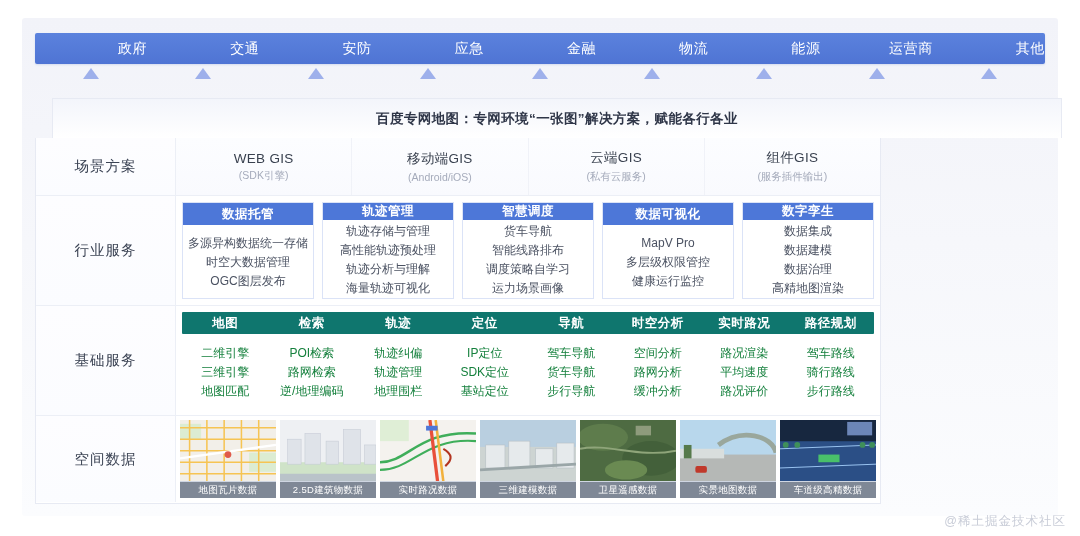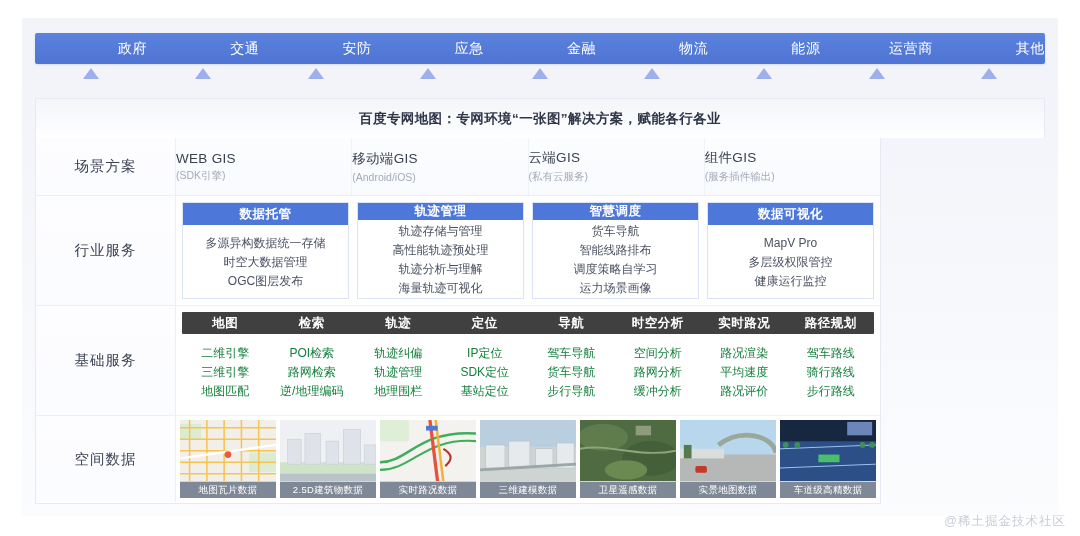--- a/index.html
+++ b/index.html
@@ -33,21 +33,21 @@
     position:absolute;left:13px;top:50px;width:1010px;height:18px;display:flex;
   }
   .arrows .acell{flex:1;display:flex;justify-content:center;align-items:flex-start;}
   .tri{
     width:0;height:0;border-left:8px solid transparent;border-right:8px solid transparent;
     border-bottom:11px solid #97a9e9;opacity:.92;
   }
 
   
   .titleband{
-    position:absolute;left:13px;top:80px;width:1010px;height:40px;
+    position:absolute;left:30px;top:80px;width:1010px;height:40px;
     background:linear-gradient(180deg,#f3f5fb 0%,#ffffff 100%);
     display:flex;align-items:center;justify-content:center;
     border:1px solid #e7eaf3;border-bottom:none;box-sizing:border-box;
   }
   .titleband .txt{font-size:13.5px;font-weight:bold;color:#2f3648;letter-spacing:.4px;}
 
   
   .matrix{
     position:absolute;left:13px;top:120px;width:846px;height:366px;
     border:1px solid #e7eaf3;border-top:none;box-sizing:border-box;
@@ -61,21 +61,21 @@
     font-size:14.5px;color:#3b4354;letter-spacing:1px;
     border-right:1px solid #eceff6;box-sizing:border-box;
     background:linear-gradient(180deg,#fdfdff 0%,#fbfcff 100%);
   }
   .rowbody{flex:1;position:relative;box-sizing:border-box;}
 
   
   .r-scene{height:58px;background:linear-gradient(180deg,#fcfdff 0%,#f9fafe 100%);}
   .r-scene .rowbody{display:flex;}
   .scene-cell{
-    flex:1;display:flex;flex-direction:column;justify-content:center;
+    flex:1;display:flex;flex-direction:column;align-items:center;justify-content:center;
     border-right:1px solid #f0f2f8;box-sizing:border-box;
   }
   .scene-cell:last-child{border-right:none;}
   .scene-cell .nm{font-size:13.5px;color:#39414f;letter-spacing:.3px;}
   .scene-cell .sub{font-size:10.5px;color:#a5abbb;margin-top:3px;}
 
   
   .r-ind{height:110px;}
   .r-ind .rowbody{display:flex;padding:6px 6px 6px 6px;box-sizing:border-box;gap:8px;}
   .card{
@@ -89,21 +89,21 @@
   .card .cbody{
     flex:1;display:flex;flex-direction:column;align-items:center;justify-content:center;
     gap:3px;padding:3px 0;
   }
   .card .citem{font-size:12px;color:#4b5262;line-height:16px;white-space:nowrap;}
 
   
   .r-base{height:110px;}
   .r-base .rowbody{padding:6px;box-sizing:border-box;display:flex;flex-direction:column;}
   .basehead{
-    height:22px;background:#404040;display:flex;border-radius:1px;
+    height:22px;background:#0f766e;display:flex;border-radius:1px;
   }
   .basehead .bh{
     flex:1;color:#fff;font-size:12.5px;font-weight:bold;
     display:flex;align-items:center;justify-content:center;letter-spacing:.5px;
   }
   .basecols{flex:1;display:flex;}
   .basecols .bc{
     flex:1;display:flex;flex-direction:column;align-items:center;justify-content:center;gap:3px;
   }
   .basecols .bi{font-size:12px;color:#15803d;line-height:16px;white-space:nowrap;}
@@ -228,20 +228,29 @@
                 <div class="citem">调度策略自学习</div>
                 <div class="citem">运力场景画像</div>
               </div>
             </div>
             <div class="card">
               <div class="chead">数据可视化</div>
               <div class="cbody">
                 <div class="citem">MapV Pro</div>
                 <div class="citem">多层级权限管控</div>
                 <div class="citem">健康运行监控</div>
+              </div>
+            </div>
+            <div class="card">
+              <div class="chead">数字孪生</div>
+              <div class="cbody">
+                <div class="citem">数据集成</div>
+                <div class="citem">数据建模</div>
+                <div class="citem">数据治理</div>
+                <div class="citem">高精地图渲染</div>
               </div>
             </div>
           </div>
       </div>
 
       <div class="row r-base">
         <div class="rowlabel">基础服务</div>
         <div class="rowbody">
           <div class="basehead" id="base-head">
               <div class="bh">地图</div>

